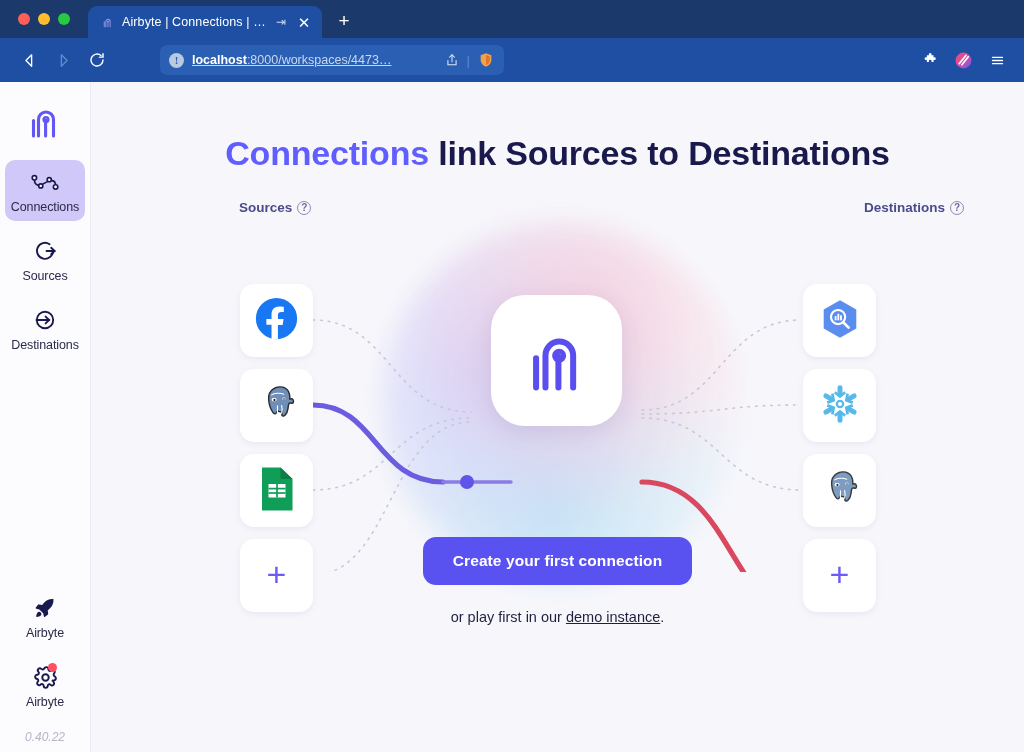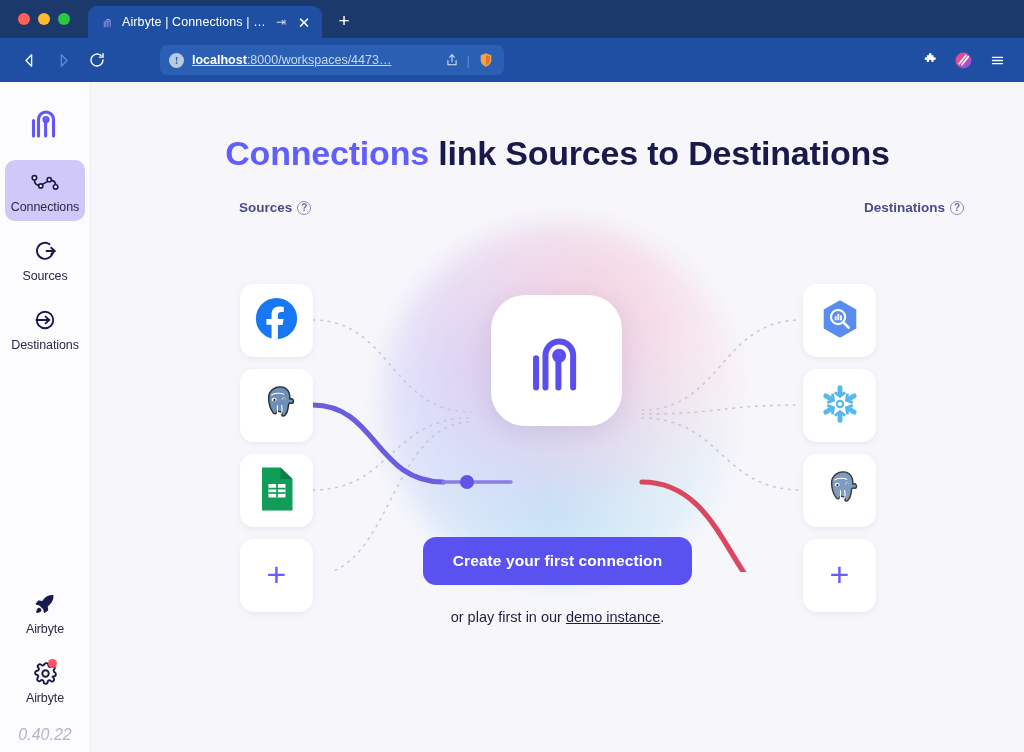--- a/index.html
+++ b/index.html
@@ -139,21 +139,21 @@
     color: #1a194d;
   }
   .nav-item.active { background: #cfc8f8; }
   .nav-label { font-size: 12.5px; color: #2a2a4a; letter-spacing: -0.1px;}
   .nav-ico { height: 26px; display: flex; align-items: center; justify-content: center; position: relative;}
   .side-bottom {
     position: absolute;
     bottom: 8px; left: 0; right: 0;
     display: flex; flex-direction: column; align-items: center;
   }
-  .version { font-size: 16px; color: #b7b5c6; font-style: italic; margin-top: 6px; }
+  .version { font-size: 12px; color: #b7b5c6; font-style: italic; margin-top: 6px; }
   .badge-dot {
     position: absolute; top: -1px; right: 1px;
     width: 9px; height: 9px; border-radius: 50%;
     background: #ff4f64;
   }
 
   
   .main {
     flex: 1;
     position: relative;

